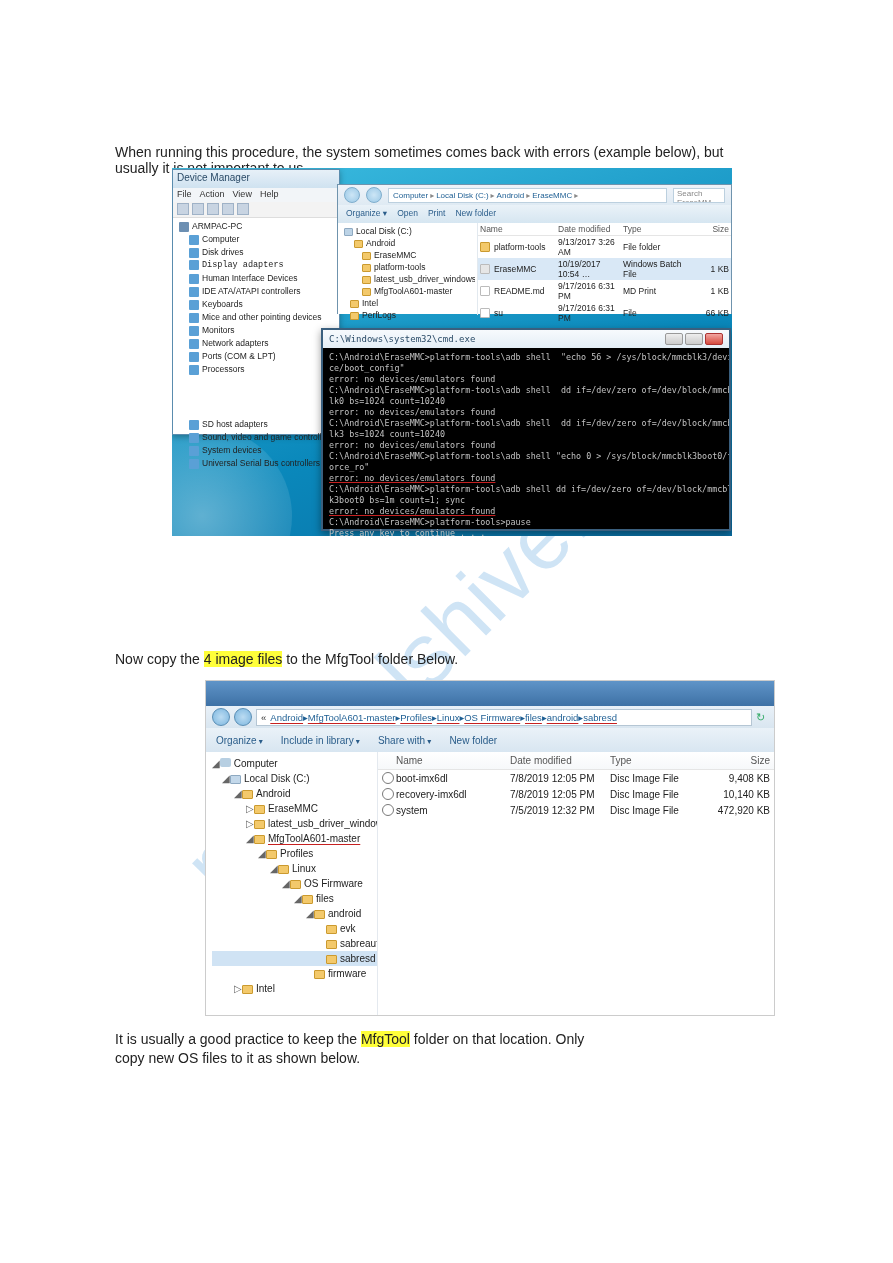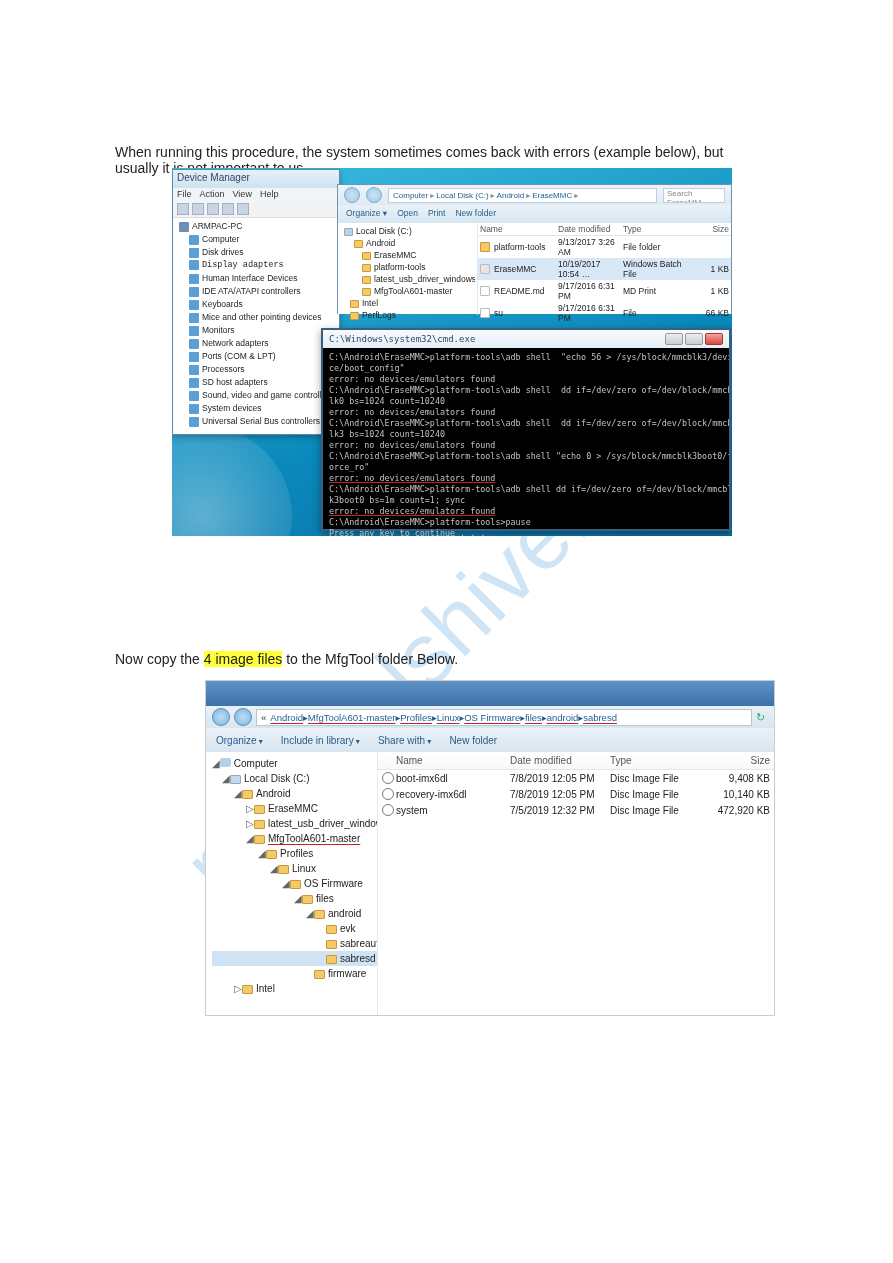--- a/index.html
+++ b/index.html
@@ -117,21 +117,21 @@
             <div class="node" style="padding-left: 10px;"><span class="ico"></span>Disk drives</div>
             <div class="node" style="padding-left: 10px; font-family: Liberation Mono, monospace;"><span class="ico"></span>Display adapters</div>
             <div class="node" style="padding-left: 10px;"><span class="ico"></span>Human Interface Devices</div>
             <div class="node" style="padding-left: 10px;"><span class="ico"></span>IDE ATA/ATAPI controllers</div>
             <div class="node" style="padding-left: 10px;"><span class="ico"></span>Keyboards</div>
             <div class="node" style="padding-left: 10px;"><span class="ico"></span>Mice and other pointing devices</div>
             <div class="node" style="padding-left: 10px;"><span class="ico"></span>Monitors</div>
             <div class="node" style="padding-left: 10px;"><span class="ico"></span>Network adapters</div>
             <div class="node" style="padding-left: 10px;"><span class="ico"></span>Ports (COM &amp; LPT)</div>
             <div class="node" style="padding-left: 10px;"><span class="ico"></span>Processors</div>
-            <div class="node" style="padding-left: 10px;"><span class="ico"></span>SD host adapters</div>
+            <div class="node" style="padding-left: 10px; margin-top: 42px;"><span class="ico"></span>SD host adapters</div>
             <div class="node" style="padding-left: 10px;"><span class="ico"></span>Sound, video and game controllers</div>
             <div class="node" style="padding-left: 10px;"><span class="ico"></span>System devices</div>
             <div class="node" style="padding-left: 10px;"><span class="ico"></span>Universal Serial Bus controllers</div>
           </div>
     </div>
   </div>
 
   <div class="explorer1">
     <div class="ex1-nav">
       <div class="arrow"></div>
@@ -139,21 +139,21 @@
       <div class="ex1-bc" id="bc1">
             <span class="seg">Computer</span>
             <span class="sep">▸</span>
             <span class="seg">Local Disk (C:)</span>
             <span class="sep">▸</span>
             <span class="seg">Android</span>
             <span class="sep">▸</span>
             <span class="seg">EraseMMC</span>
             <span class="sep">▸</span>
           </div>
-      <div style="width:62px;height:15px;background:#fff;border:1px solid #bcd0df;font-size:8px;color:#888;padding:0 3px;overflow:hidden;">Search EraseMM</div>
+      <div style="width:52px;height:15px;background:#fff;border:1px solid #bcd0df;font-size:8px;color:#888;padding:0 3px;overflow:hidden;">Search EraseMM</div>
     </div>
     <div class="ex1-tb">
       <span>Organize ▾</span>
       <span>Open</span>
       <span>Print</span>
       <span>New folder</span>
     </div>
     <div class="ex1-body">
       <div class="ex1-side" id="ex1-side">
             <div class="itm"><span class="fico dico"></span>Local Disk (C:)</div>
@@ -301,14 +301,18 @@
               <span>system</span>
               <span>7/5/2019 12:32 PM</span>
               <span>Disc Image File</span>
               <span class="sz">472,920 KB</span>
             </div>
           </div>
     </div>
   </div>
 </div>
 
+<div class="txt" style="left:115px; top:1030px; width:640px; line-height:19px;">
+  <span>It is usually a good practice to keep the </span><span class="hl">MfgTool</span><span> folder on that location. Only</span><br>
+  <span>copy new OS files to it as shown below.</span>
+</div>
 
 </div>
 
 </body></html>

